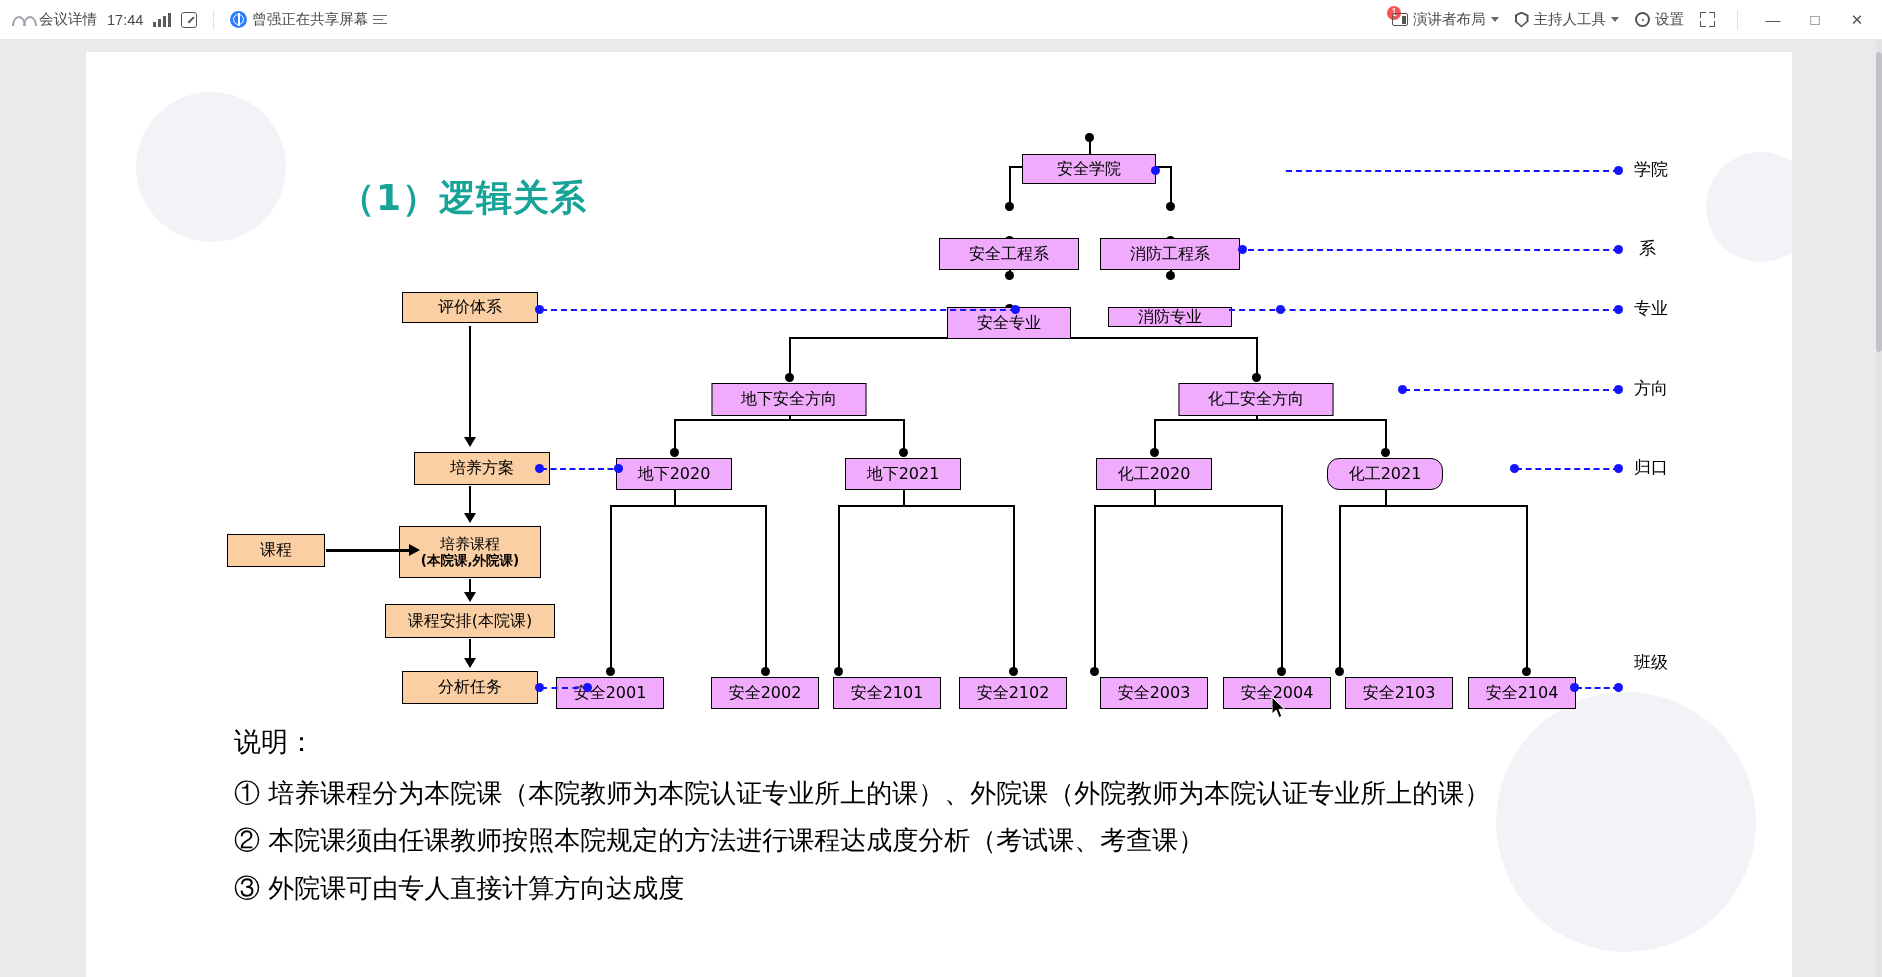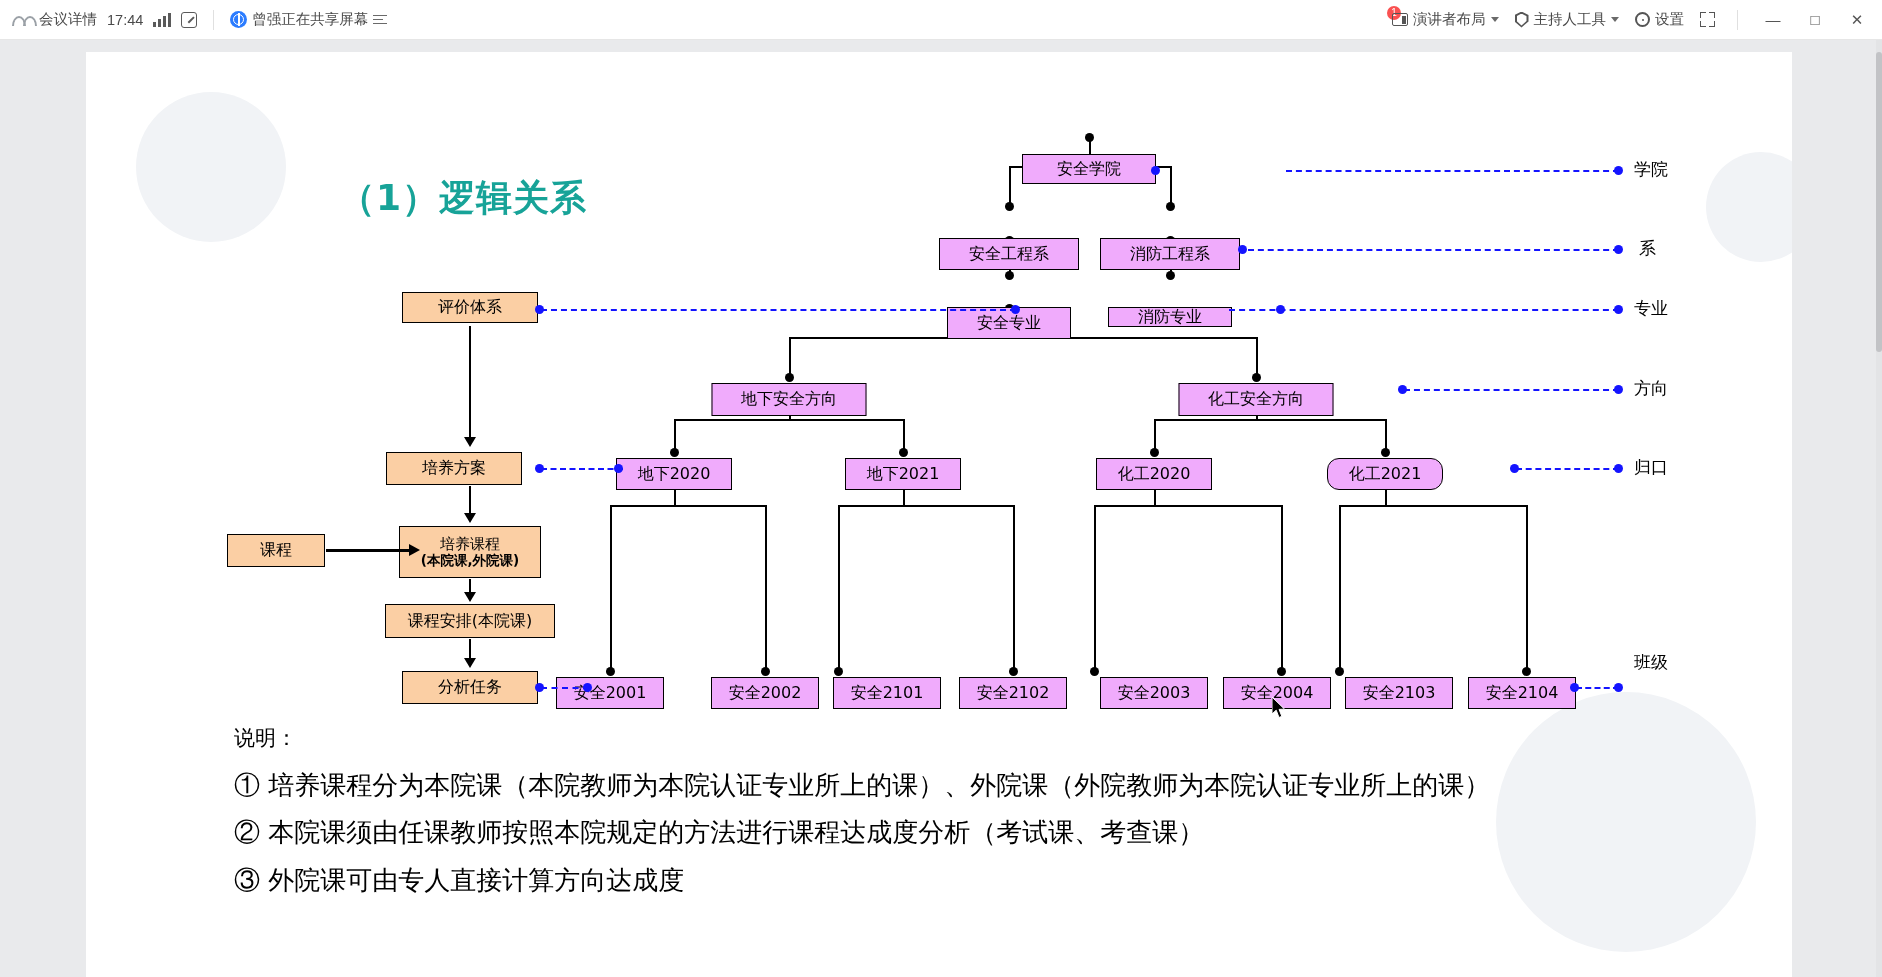--- a/index.html
+++ b/index.html
@@ -117,21 +117,21 @@
   .arrow-h:after {
     content:""; position:absolute; right:-10px; top:-5px;
     border-top:6px solid transparent; border-bottom:6px solid transparent; border-left:11px solid #000;
   }
 
   
   #notes {
     position:absolute; left:148px; top:672px; width:1530px;
     font-family:"DejaVu Serif","Liberation Serif",serif; color:#000;
   }
-  #notes .head { font-size:21px; margin-bottom:10px; font-family:Liberation Serif, serif;}
+  #notes .head { font-size:27px; margin-bottom:10px; font-family:Liberation Serif, serif;}
   #notes .line { font-size:26px; line-height:1.82; white-space:nowrap; }
 
   
   #cursor { position:absolute; left:1186px; top:645px; width:16px; height:22px; }
   #cursor svg { display:block; }
 
   .scroll-edge { position:absolute; right:0; top:40px; width:6px; height:937px; background:#e3e4e6; }
   .scroll-thumb { position:absolute; right:0; top:52px; width:6px; height:300px; background:#c2c3c6; border-radius:3px; }
 </style>
 </head>
@@ -300,21 +300,21 @@
       <div class="node yellow" style="left:524px; top:619px; width:108px; height:32px; transform:translateX(-50%);">安全2001</div>
       <div class="node yellow" style="left:679px; top:619px; width:108px; height:32px; transform:translateX(-50%);">安全2002</div>
       <div class="node yellow" style="left:801px; top:619px; width:108px; height:32px; transform:translateX(-50%);">安全2101</div>
       <div class="node yellow" style="left:927px; top:619px; width:108px; height:32px; transform:translateX(-50%);">安全2102</div>
       <div class="node yellow" style="left:1068px; top:619px; width:108px; height:32px; transform:translateX(-50%);">安全2003</div>
       <div class="node yellow" style="left:1191px; top:619px; width:108px; height:32px; transform:translateX(-50%);">安全2004</div>
       <div class="node yellow" style="left:1313px; top:619px; width:108px; height:32px; transform:translateX(-50%);">安全2103</div>
       <div class="node yellow" style="left:1436px; top:619px; width:108px; height:32px; transform:translateX(-50%);">安全2104</div>
 
       <div class="node peach" style="left:384px; top:240px; width:136px; height:31px; transform:translateX(-50%);">评价体系</div>
-      <div class="node peach" style="left:368px; top:400px; width:136px; height:33px; transform:translateX(-50%);">培养方案</div>
+      <div class="node peach" style="left:396px; top:400px; width:136px; height:33px; transform:translateX(-50%);">培养方案</div>
 
       <div class="node peach two-line" style="left:384px; top:474px; width:142px; height:52px; transform:translateX(-50%);">
         <span>培养课程</span>
         <span>(本院课,外院课)</span>
       </div>
 
       <div class="node peach" style="left:384px; top:552px; width:170px; height:34px; transform:translateX(-50%);">课程安排(本院课)</div>
       <div class="node peach" style="left:384px; top:619px; width:136px; height:33px; transform:translateX(-50%);">分析任务</div>
       <div class="node peach" style="left:190px; top:482px; width:98px; height:33px; transform:translateX(-50%);">课程</div>
 

